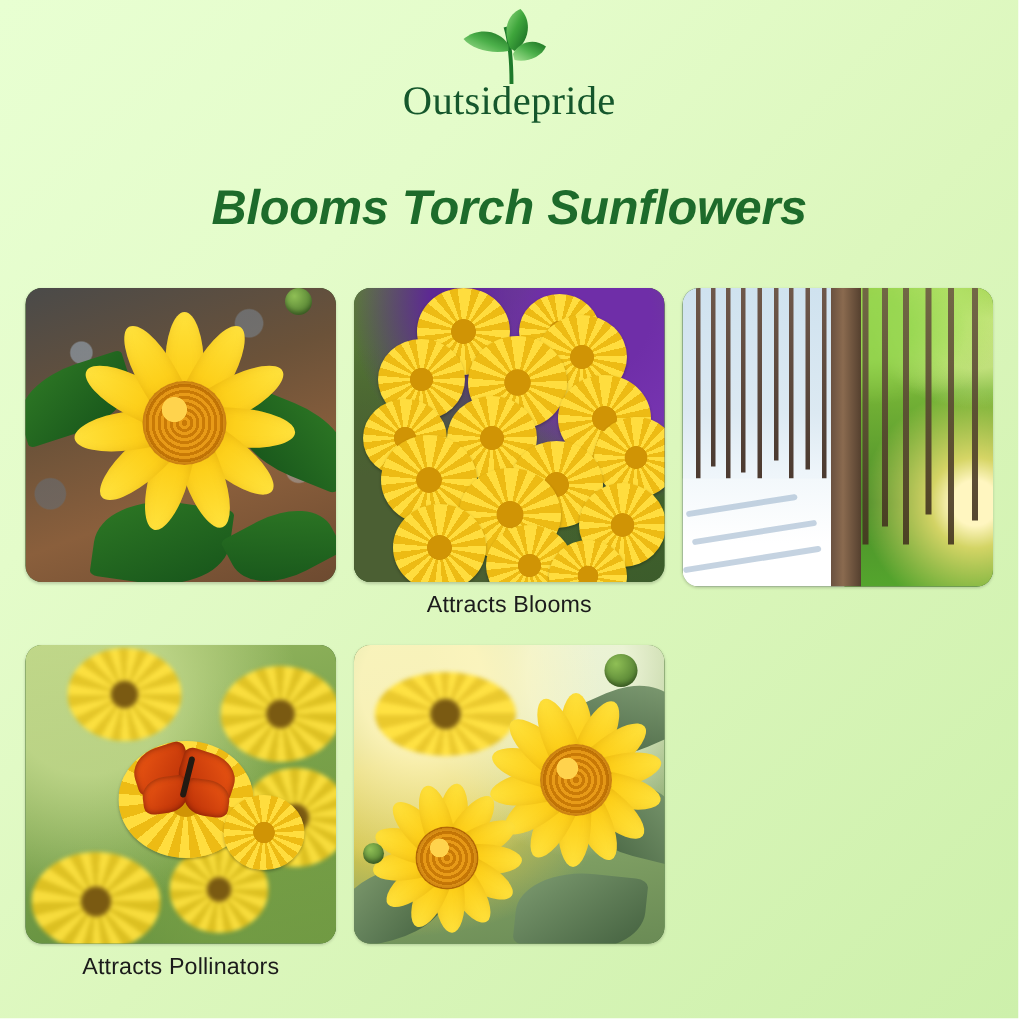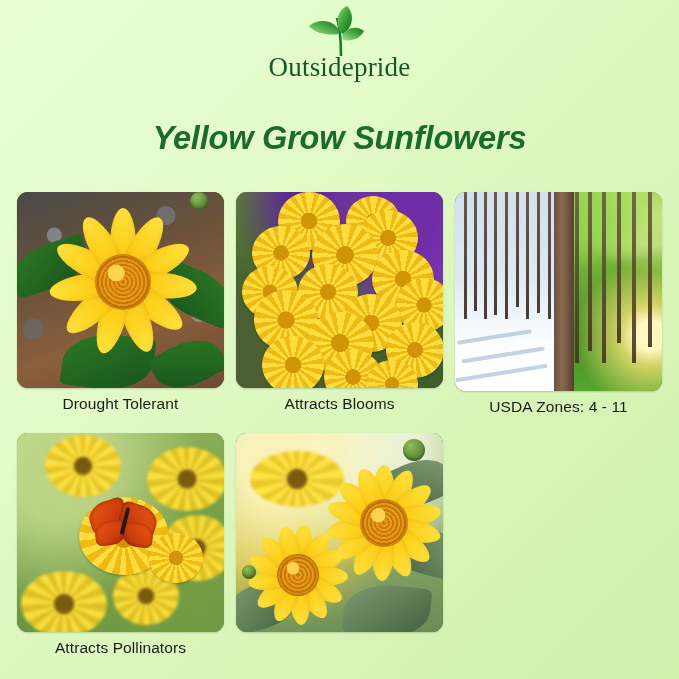--- a/index.html
+++ b/index.html
@@ -303,21 +303,21 @@
         <path d="M56 50 C56 34 55 22 52 12" stroke="#1d7a2a" stroke-width="2.6" fill="none"></path>
         <path d="M54 28 C42 30 30 27 24 20 C34 12 48 14 54 24 Z" fill="url(#lg2)"></path>
         <path d="M55 26 C50 14 53 4 62 0 C70 8 68 22 58 28 Z" fill="url(#lg1)"></path>
         <path d="M58 34 C66 36 76 32 79 25 C71 19 61 22 57 30 Z" fill="url(#lg2)"></path>
       </svg>
     </div>
     <div class="brand-wordmark">Outsidepride</div>
   </div>
 
   <h1 class="headline">
-    <span class="headline-line">Yellow Grow Sunflowers</span>
+    <span class="headline-line">Blooms Torch Sunflowers</span>
   </h1>
 
   <div class="grid">
 
     <div class="cell top">
       <div class="photo">
         <div class="layer soil"></div>
         <div class="leafshape" style="left:-6px;top:52px;width:78px;height:44px;transform:rotate(-18deg);"></div>
         <div class="leafshape" style="left:138px;top:78px;width:80px;height:46px;transform:rotate(22deg) scaleX(-1);"></div>
         <div class="leafshape" style="left:46px;top:142px;width:90px;height:56px;transform:rotate(8deg);"></div>
@@ -331,21 +331,20 @@
           <div class="petal" style="width:26px;height:74px;transform:translate(-50%,-100%) rotate(160deg);"></div>
           <div class="petal" style="width:26px;height:74px;transform:translate(-50%,-100%) rotate(196deg);"></div>
           <div class="petal" style="width:26px;height:74px;transform:translate(-50%,-100%) rotate(228deg);"></div>
           <div class="petal" style="width:26px;height:74px;transform:translate(-50%,-100%) rotate(262deg);"></div>
           <div class="petal" style="width:26px;height:74px;transform:translate(-50%,-100%) rotate(298deg);"></div>
           <div class="petal" style="width:26px;height:74px;transform:translate(-50%,-100%) rotate(330deg);"></div>
           <div class="disc" style="width:56px;height:56px;"></div>
         </div>
         <div class="bud" style="right:16px;top:0px;width:18px;height:18px;"></div>
       </div>
-      <div class="caption">Drought Tolerant</div>
     </div>
 
     <div class="cell top">
       <div class="photo">
         <div class="layer bedbg"></div>
         <div class="mini" style="left:42px;top:0px;width:62px;height:58px;"></div>
         <div class="mini" style="left:110px;top:4px;width:54px;height:50px;"></div>
         <div class="mini" style="left:122px;top:18px;width:60px;height:56px;"></div>
         <div class="mini" style="left:16px;top:34px;width:58px;height:54px;"></div>
         <div class="mini" style="left:76px;top:32px;width:66px;height:62px;"></div>
@@ -387,21 +386,20 @@
           <div class="canopy" style="left:0; right:0;"></div>
           <div class="trunk-s" style="left:12%;"></div>
           <div class="trunk-s" style="left:26%; bottom:20%;"></div>
           <div class="trunk-s" style="left:40%;"></div>
           <div class="trunk-s" style="left:55%; bottom:24%;"></div>
           <div class="trunk-s" style="left:70%;"></div>
           <div class="trunk-s" style="left:86%; bottom:22%;"></div>
         </div>
         <div class="center-trunk"></div>
       </div>
-      <div class="caption">USDA Zones:  4 - 11</div>
     </div>
 
     <div class="cell bottom">
       <div class="photo">
         <div class="layer meadow"></div>
         <div class="blur-bloom" style="left:28px;top:2px;width:76px;height:62px;"></div>
         <div class="blur-bloom" style="left:130px;top:14px;width:80px;height:64px;"></div>
         <div class="blur-bloom" style="left:144px;top:82px;width:72px;height:66px;"></div>
         <div class="blur-bloom" style="left:4px;top:138px;width:86px;height:66px;"></div>
         <div class="blur-bloom" style="left:96px;top:134px;width:66px;height:58px;"></div>

